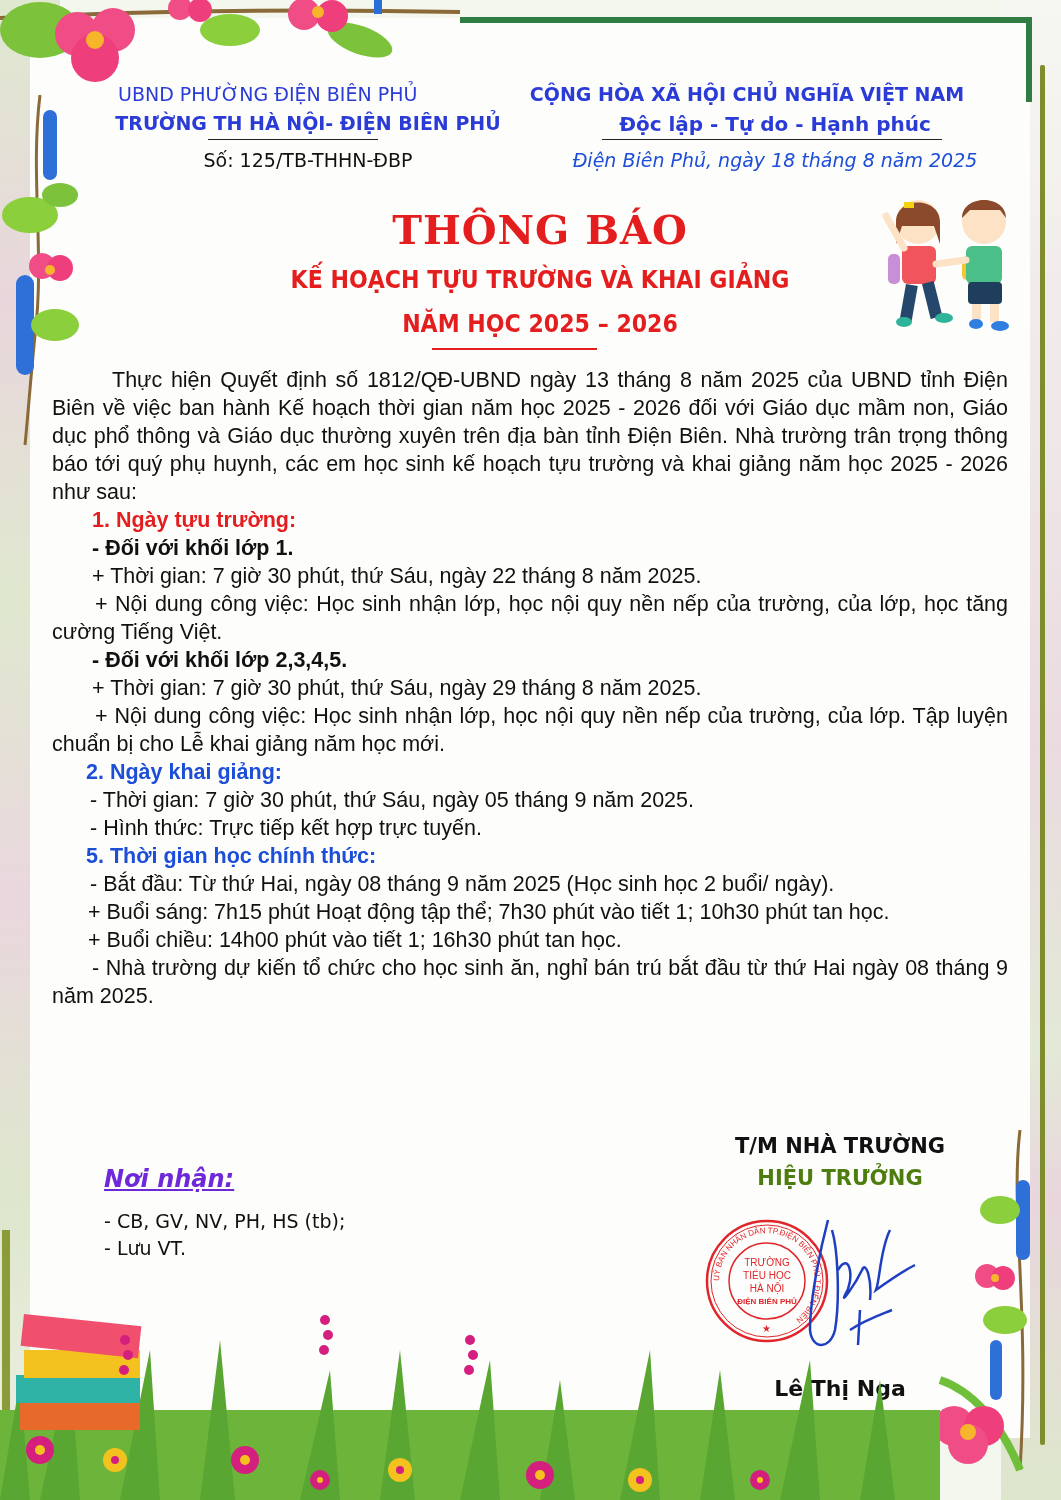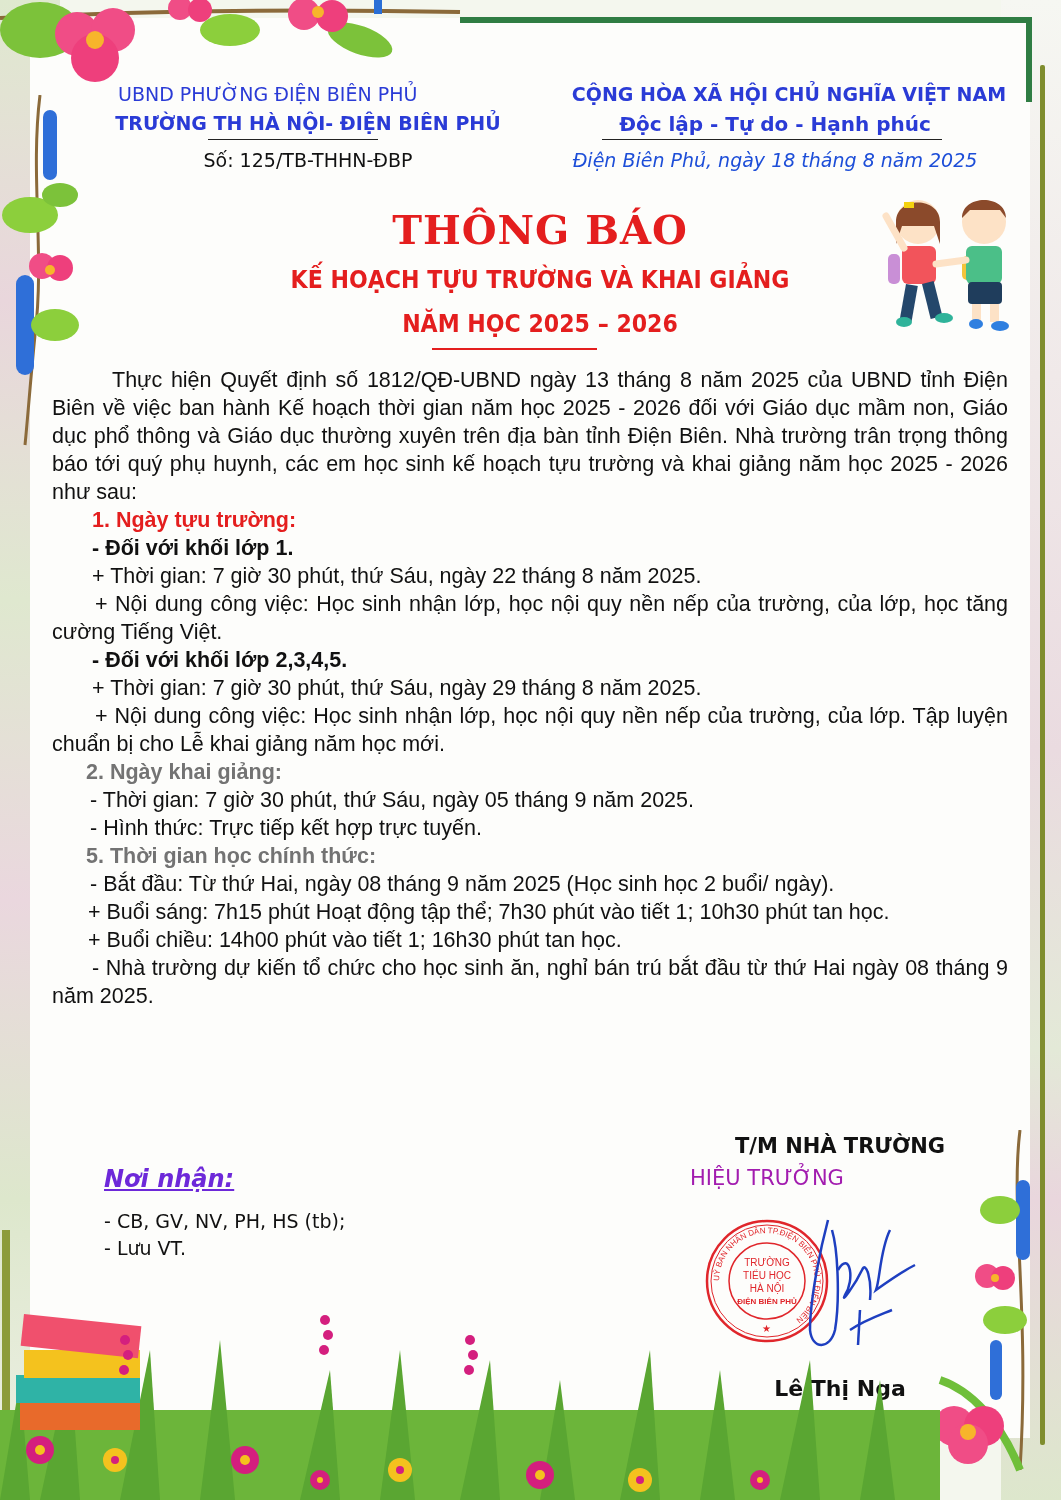--- a/index.html
+++ b/index.html
@@ -25,21 +25,21 @@
   .frame-right-top { position:absolute; left:1026px; top:17px; width:6px; height:85px; background:#2f7d43; }
   .frame-right { position:absolute; left:1040px; top:65px; width:5px; height:1380px; background:#7f8d2e; border-radius:2px; }
   .frame-left { position:absolute; left:2px; top:1230px; width:8px; height:180px; background:#8c9b3a; }
 
   .abs { position:absolute; }
   .hdr-left-1 { left:118px; top:83px; width:380px; text-align:left; font-family:"DejaVu Sans", sans-serif; font-size:19px; color:#2a3bd6; }
   .hdr-left-2 { left:88px; top:112px; width:440px; text-align:center; font-family:"DejaVu Sans", sans-serif; font-size:19px; font-weight:bold; color:#2a3bd6; }
   .hdr-left-rule { left:208px; top:139px; width:170px; height:1px; background:#222; }
   .hdr-left-3 { left:118px; top:149px; width:380px; text-align:center; font-family:"DejaVu Sans", sans-serif; font-size:19px; color:#111; }
 
-  .hdr-right-1 { left:544px; top:83px; width:490px; text-align:center; font-family:"DejaVu Sans", sans-serif; font-size:19px; font-weight:bold; color:#2a3bd6; }
+  .hdr-right-1 { left:502px; top:83px; width:490px; text-align:center; font-family:"DejaVu Sans", sans-serif; font-size:19px; font-weight:bold; color:#2a3bd6; }
   .hdr-right-2 { left:530px; top:112px; width:490px; text-align:center; font-family:"DejaVu Sans", sans-serif; font-size:20px; font-weight:bold; color:#2a3bd6; }
   .hdr-right-rule { left:602px; top:139px; width:340px; height:1px; background:#222; }
   .hdr-right-3 { left:530px; top:149px; width:490px; text-align:center; font-family:"DejaVu Sans", sans-serif; font-size:19px; font-style:italic; color:#1d4ed8; }
 
   .title-main { left:240px; top:206px; width:600px; text-align:center; font-family:"DejaVu Serif", serif; font-size:40px; font-weight:bold; color:#e41e1e; letter-spacing:1px; }
   .title-sub1 { left:200px; top:266px; width:680px; text-align:center; font-family:"DejaVu Sans", sans-serif; font-size:24px; font-weight:bold; color:#e41e1e; transform:scaleX(0.92); }
   .title-sub2 { left:200px; top:310px; width:680px; text-align:center; font-family:"DejaVu Sans", sans-serif; font-size:24px; font-weight:bold; color:#e41e1e; transform:scaleX(0.92); }
   .title-rule { left:432px; top:348px; width:165px; height:2px; background:#e41e1e; }
 
   .body {
@@ -48,28 +48,28 @@
     text-align:justify;
   }
   .body p { margin:0; }
   .ind1 { text-indent:60px; }
   .ind2 { padding-left:40px; }
   .ind2b { text-indent:43px; }
   .ind3 { padding-left:38px; }
   .ind4 { padding-left:36px; }
   .ind5 { text-indent:40px; }
   .sec { color:#e41e1e; font-weight:bold; padding-left:40px; }
-  .sec2 { color:#737373; font-weight:bold; padding-left:34px; }
+  .sec2 { color:#1d4ed8; font-weight:bold; padding-left:34px; }
   .subsec { font-weight:bold; padding-left:40px; }
 
   .recv-title { left:104px; top:1165px; font-family:"DejaVu Sans", sans-serif; font-size:24px; font-weight:bold; font-style:italic; text-decoration:underline; color:#6d28d9; }
   .recv-item { font-family:"DejaVu Sans", sans-serif; font-size:19px; color:#111; left:104px; }
 
   .sign-1 { left:690px; top:1134px; width:300px; text-align:center; font-family:"DejaVu Sans", sans-serif; font-size:21px; font-weight:bold; color:#111; }
-  .sign-2 { left:690px; top:1166px; width:300px; font-family:"DejaVu Sans", sans-serif; font-size:21px; font-weight:normal; color:#a21caf; }
+  .sign-2 { left:690px; top:1166px; width:300px; text-align:center; font-family:"DejaVu Sans", sans-serif; font-size:21px; font-weight:bold; color:#4d7c0f; }
   .sign-name { left:690px; top:1376px; width:300px; text-align:center; font-family:"DejaVu Sans", sans-serif; font-size:22px; font-weight:bold; color:#111; }
 
   .stamp { left:704px; top:1218px; width:126px; height:126px; }
   .signature { left:780px; top:1210px; width:150px; height:150px; }
   .kids { left:866px; top:186px; width:160px; height:150px; }
   .deco { pointer-events:none; }
 </style>
 </head>
 <body>
 

